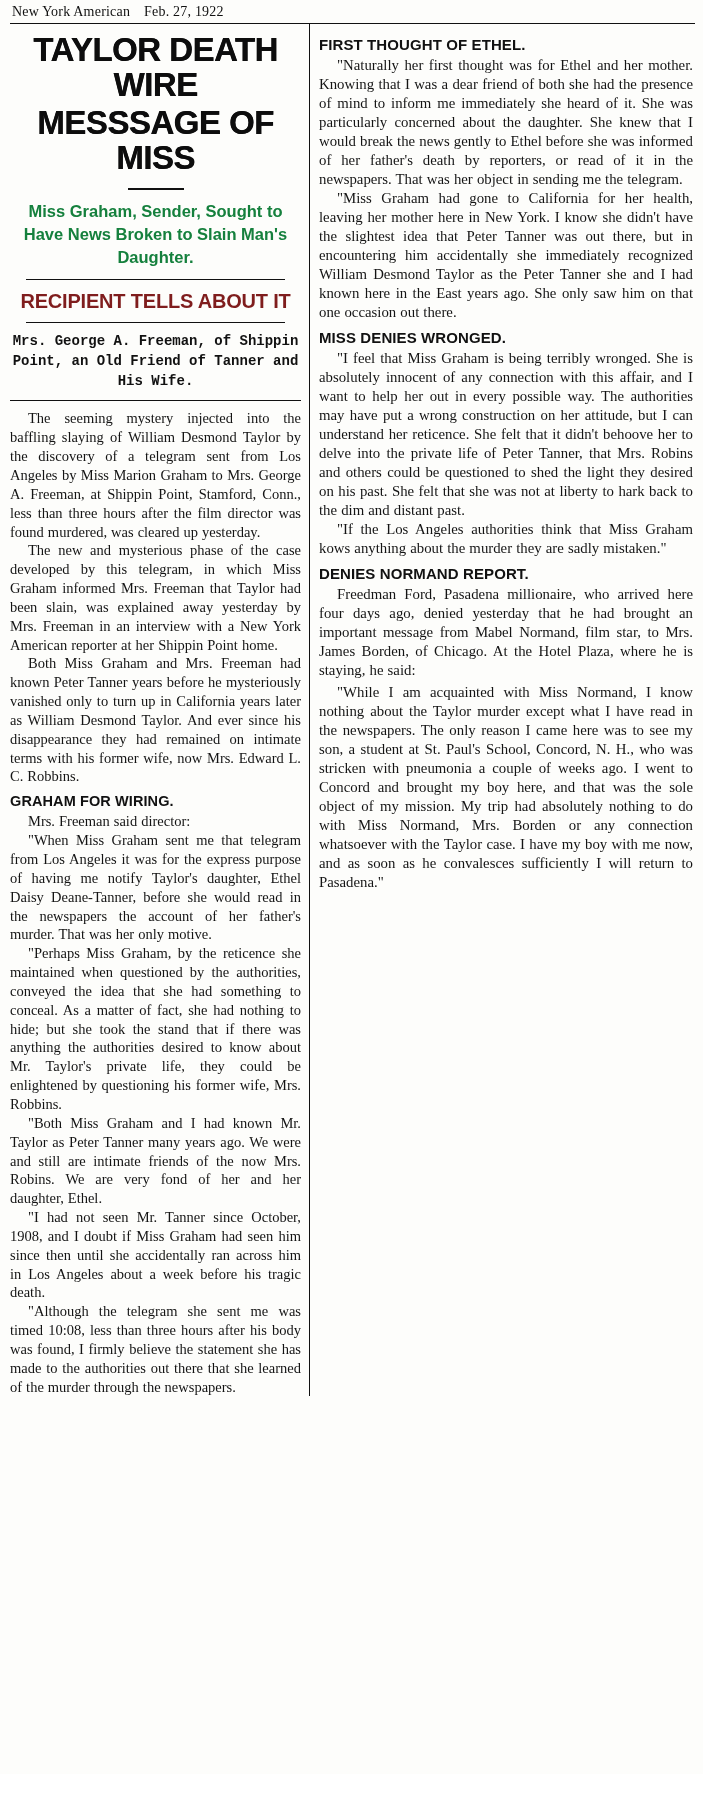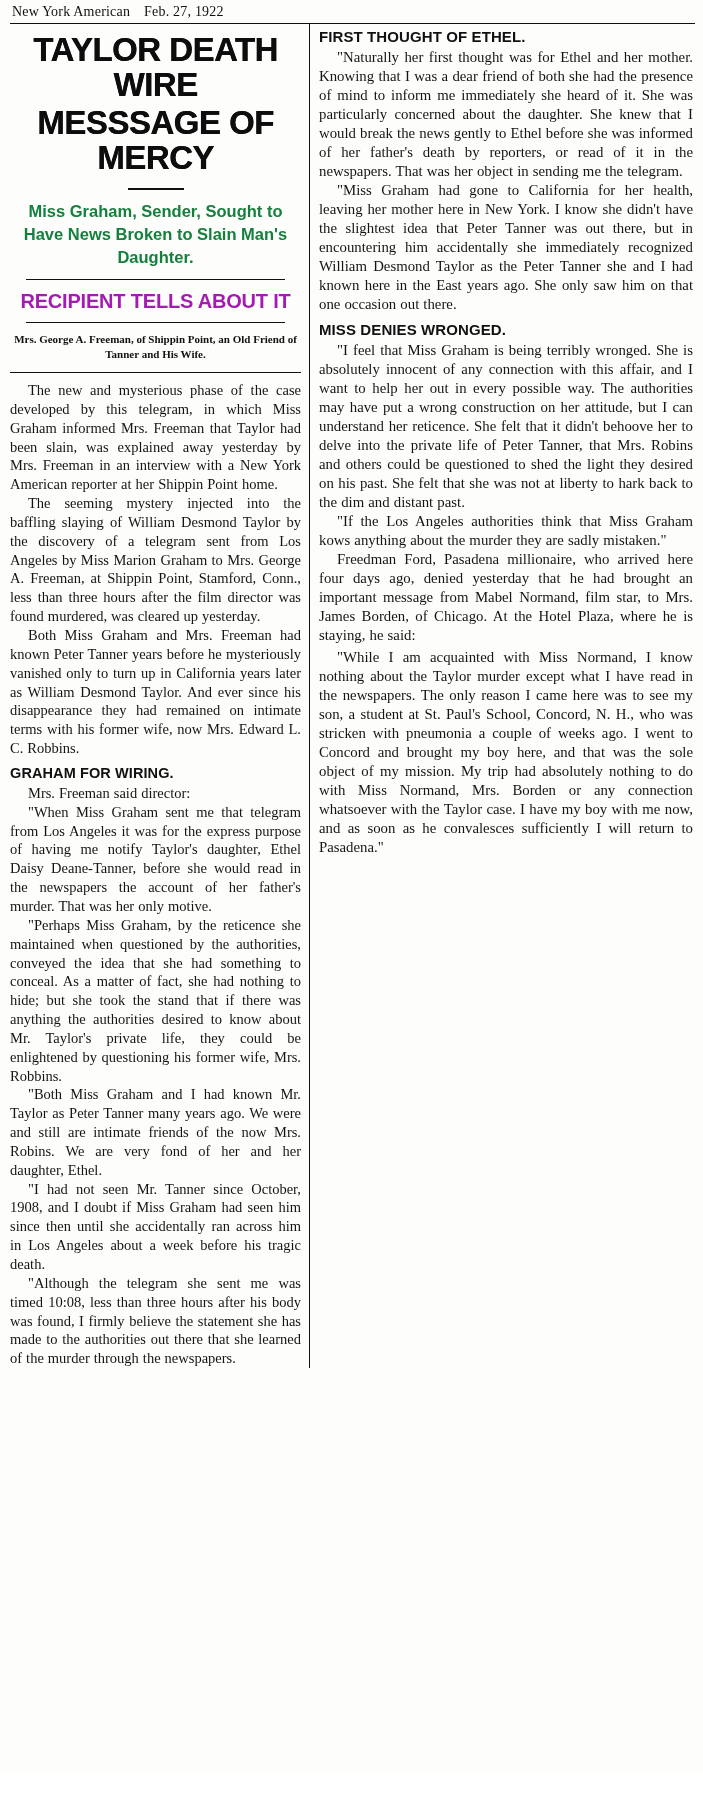--- a/index.html
+++ b/index.html
@@ -87,28 +87,28 @@
     text-align: center;
     color: #15803d;
     margin: 0 4px;
   }
   .deck2 {
     font-family: "Liberation Sans", sans-serif;
     font-weight: bold;
     font-size: 20px;
     line-height: 1.2;
     text-align: center;
-    color: #a21caf;
+    color: #7f1d1d;
     margin: 0;
     letter-spacing: -0.2px;
   }
   .deck3 {
-    font-family: Liberation Serif, serif;
-    font-weight: bold;
-    font-size: 11px;
+    font-family: Liberation Mono, monospace;
+    font-weight: bold;
+    font-size: 14px;
     line-height: 1.42;
     text-align: center;
     color: #111;
     margin: 0 2px;
   }
   .rule-thin {
     border-top: 1px solid #111;
     margin: 9px 16px 9px 16px;
   }
   .rule-full {
@@ -136,21 +136,21 @@
     color: #111;
   }
   .col-right .subhead {
     font-size: 15px;
   }
   .col-right .body-text p {
     font-size: 14.8px;
     line-height: 1.285;
   }
   .first-sub {
-    margin-top: 4px;
+    margin-top: 12px;
   }
   .sp {
     height: 3px;
   }
 </style>
 </head>
 <body>
 
 <div class="page">
 
@@ -158,40 +158,40 @@
     <span>New York American</span><span class="sep"></span><span>Feb. 27, 1922</span>
   </div>
   <div class="rule-top"></div>
 
   <div class="columns">
 
     <div class="col col-left">
 
       <div class="hl-main">
         <span>TAYLOR DEATH WIRE</span>
-        <span class="l2">MESSSAGE OF MERCY</span>
+        <span class="l2">MESSSAGE OF MISS</span>
       </div>
 
       <div class="short-rule"></div>
 
       <div class="deck1">Miss Graham, Sender, Sought to Have News Broken to Slain Man's Daughter.</div>
 
       <div class="rule-thin"></div>
 
       <div class="deck2">RECIPIENT TELLS ABOUT IT</div>
 
       <div class="rule-thin"></div>
 
       <div class="deck3">Mrs. George A. Freeman, of Shippin Point, an Old Friend of Tanner and His Wife.</div>
 
       <div class="rule-full"></div>
 
       <div class="body-text">
+        <p>The seeming mystery injected into the baffling slaying of William Desmond Taylor by the discovery of a telegram sent from Los Angeles by Miss Marion Graham to Mrs. George A. Freeman, at Shippin Point, Stamford, Conn., less than three hours after the film director was found murdered, was cleared up yesterday.</p>
         <p>The new and mysterious phase of the case developed by this telegram, in which Miss Graham informed Mrs. Freeman that Taylor had been slain, was explained away yesterday by Mrs. Freeman in an interview with a New York American reporter at her Shippin Point home.</p>
-        <p>The seeming mystery injected into the baffling slaying of William Desmond Taylor by the discovery of a telegram sent from Los Angeles by Miss Marion Graham to Mrs. George A. Freeman, at Shippin Point, Stamford, Conn., less than three hours after the film director was found murdered, was cleared up yesterday.</p>
         <p>Both Miss Graham and Mrs. Freeman had known Peter Tanner years before he mysteriously vanished only to turn up in California years later as William Desmond Taylor. And ever since his disappearance they had remained on intimate terms with his former wife, now Mrs. Edward L. C. Robbins.</p>
       </div>
 
       <div class="subhead">GRAHAM FOR WIRING.</div>
 
       <div class="body-text">
         <p>Mrs. Freeman said director:</p>
         <p>"When Miss Graham sent me that telegram from Los Angeles it was for the express purpose of having me notify Taylor's daughter, Ethel Daisy Deane-Tanner, before she would read in the newspapers the account of her father's murder. That was her only motive.</p>
         <p>"Perhaps Miss Graham, by the reticence she maintained when questioned by the authorities, conveyed the idea that she had something to conceal. As a matter of fact, she had nothing to hide; but she took the stand that if there was anything the authorities desired to know about Mr. Taylor's private life, they could be enlightened by questioning his former wife, Mrs. Robbins.</p>
         <p>"Both Miss Graham and I had known Mr. Taylor as Peter Tanner many years ago. We were and still are intimate friends of the now Mrs. Robins. We are very fond of her and her daughter, Ethel.</p>
@@ -210,20 +210,21 @@
         <p>"Miss Graham had gone to California for her health, leaving her mother here in New York. I know she didn't have the slightest idea that Peter Tanner was out there, but in encountering him accidentally she immediately recognized William Desmond Taylor as the Peter Tanner she and I had known here in the East years ago. She only saw him on that one occasion out there.</p>
       </div>
 
       <div class="subhead">MISS DENIES WRONGED.</div>
 
       <div class="body-text">
         <p>"I feel that Miss Graham is being terribly wronged. She is absolutely innocent of any connection with this affair, and I want to help her out in every possible way. The authorities may have put a wrong construction on her attitude, but I can understand her reticence. She felt that it didn't behoove her to delve into the private life of Peter Tanner, that Mrs. Robins and others could be questioned to shed the light they desired on his past. She felt that she was not at liberty to hark back to the dim and distant past.</p>
         <p>"If the Los Angeles authorities think that Miss Graham kows anything about the murder they are sadly mistaken."</p>
       </div>
 
+      <div class="subhead">DENIES NORMAND REPORT.</div>
 
       <div class="body-text">
         <p>Freedman Ford, Pasadena millionaire, who arrived here four days ago, denied yesterday that he had brought an important message from Mabel Normand, film star, to Mrs. James Borden, of Chicago. At the Hotel Plaza, where he is staying, he said:</p>
         <div class="sp"></div>
         <p>"While I am acquainted with Miss Normand, I know nothing about the Taylor murder except what I have read in the newspapers. The only reason I came here was to see my son, a student at St. Paul's School, Concord, N. H., who was stricken with pneumonia a couple of weeks ago. I went to Concord and brought my boy here, and that was the sole object of my mission. My trip had absolutely nothing to do with Miss Normand, Mrs. Borden or any connection whatsoever with the Taylor case. I have my boy with me now, and as soon as he convalesces sufficiently I will return to Pasadena."</p>
       </div>
 
     </div>
 
   </div>

